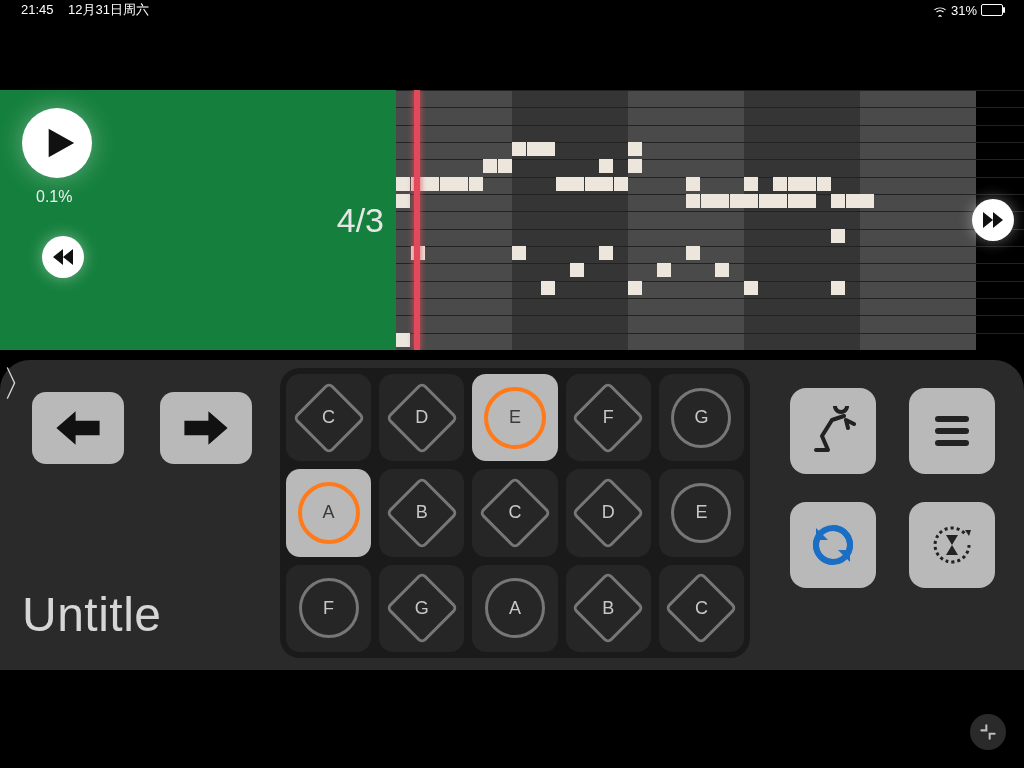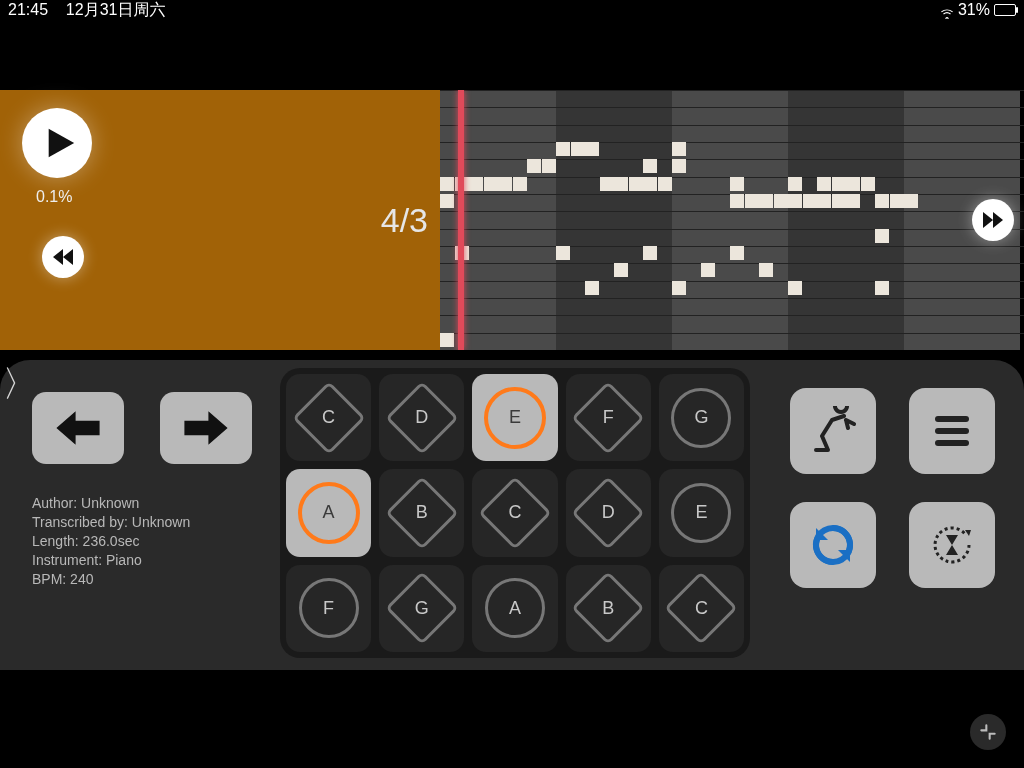--- a/index.html
+++ b/index.html
@@ -7,40 +7,40 @@
     width: 1024px; height: 768px;
     background: #000;
     font-family: -apple-system, "Helvetica Neue", Arial, sans-serif;
     color: #fff;
     overflow: hidden;
   }
   
   .statusbar {
     position: absolute; top: 0; left: 0; right: 0; height: 20px;
     display: flex; justify-content: space-between; align-items: center;
-    font-size: 16px; padding: 0 8px;
+    font-size: 13px; padding: 0 21px;
   }
   .statusbar .right { display:flex; align-items:center; gap:4px; }
   .battery {
     width: 20px; height: 10px; border:1px solid #fff; border-radius:2px;
     position: relative;
   }
   .battery::after { content:""; position:absolute; right:-3px; top:2px; width:2px; height:6px; background:#fff; border-radius:1px; }
   .battery .fill { height:100%; background:#fff; }
   .wifi { width:14px; height:10px; position:relative; }
   .wifi svg { width:14px; height:10px; }
 
   
   .top {
     position:absolute; top:90px; left:0; right:0; height:260px;
     display:flex;
   }
   .play-panel {
-    width: 440px; height: 260px;
-    background: #a16207;
+    width: 396px; height: 260px;
+    background: #15803d;
     position: relative;
   }
   .play-btn {
     position:absolute; top:18px; left:22px;
     width:70px; height:70px; border-radius:50%;
     background:#fff; display:flex; align-items:center; justify-content:center;
     box-shadow: 0 0 25px rgba(255,255,255,0.35);
   }
   .play-btn svg { width:34px; height:34px; margin-left:6px; }
   .pct { position:absolute; top:98px; left:36px; font-size:16px; color:#eee; }
@@ -282,27 +282,21 @@
     <svg viewBox="0 0 40 32">
         <path d="M18 2 L2 16 L18 30 L18 22 L38 22 L38 10 L18 10 Z" fill="#111"></path>
       </svg>
   </div>
   <div class="nav-right">
     <svg viewBox="0 0 40 32">
         <path d="M22 2 L38 16 L22 30 L22 22 L2 22 L2 10 L22 10 Z" fill="#111"></path>
       </svg>
   </div>
 
-  <div class="meta">
-    <div>Author: Unknown</div>
-    <div>Transcribed by: Unknown</div>
-    <div>Length: 236.0sec</div>
-    <div>Instrument: Piano</div>
-    <div>BPM: 240</div>
-  </div>
+  <div class="title">Untitle</div>
 
   <div class="keygrid" id="keygrid">
       <div class="key">
         <div class="shape">
           <div class="diamond-shape"></div>
         </div>
         <div class="label">C</div>
       </div>
       <div class="key">
         <div class="shape">

